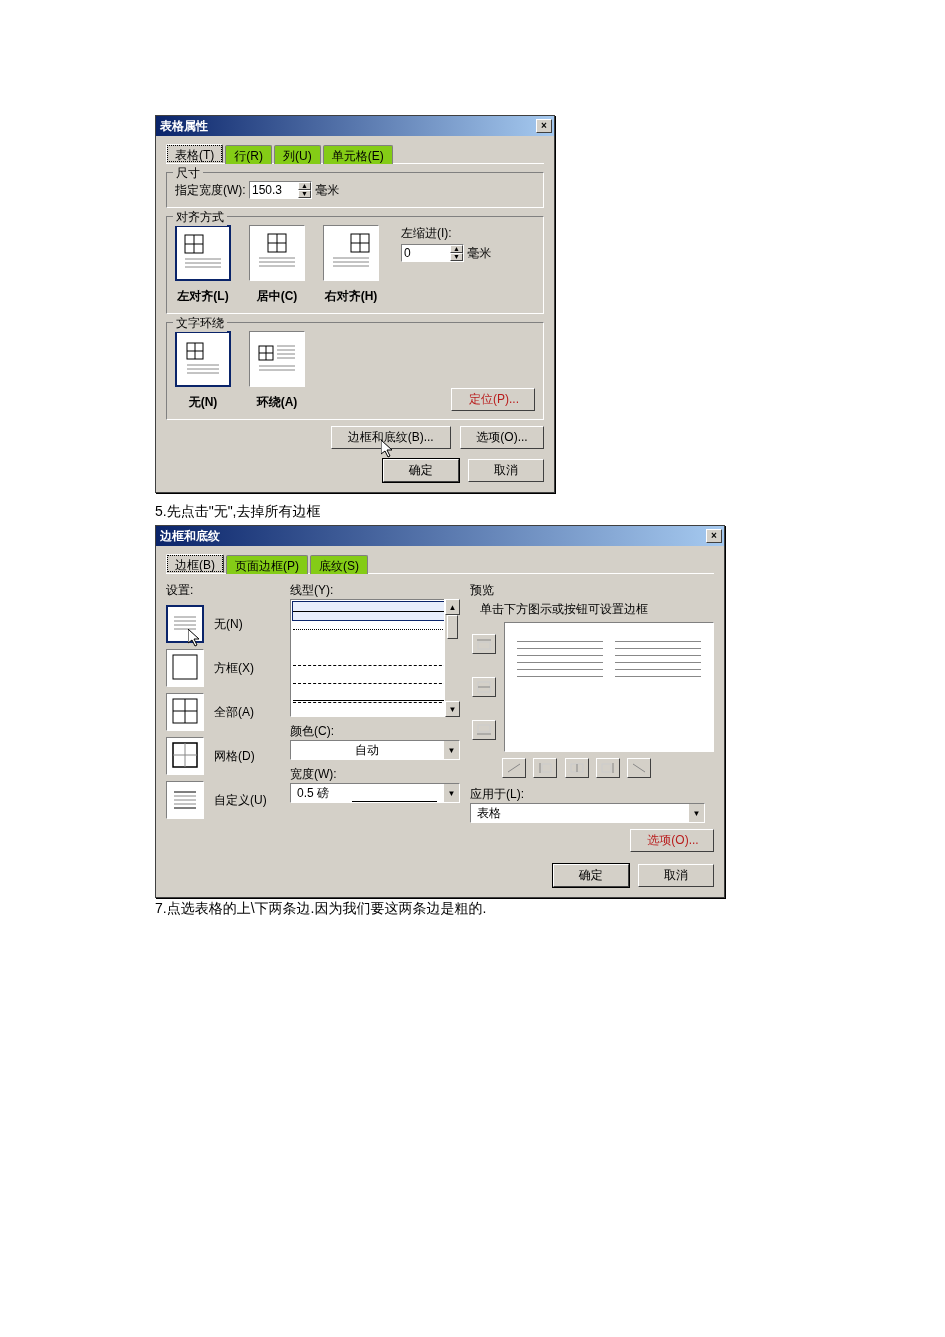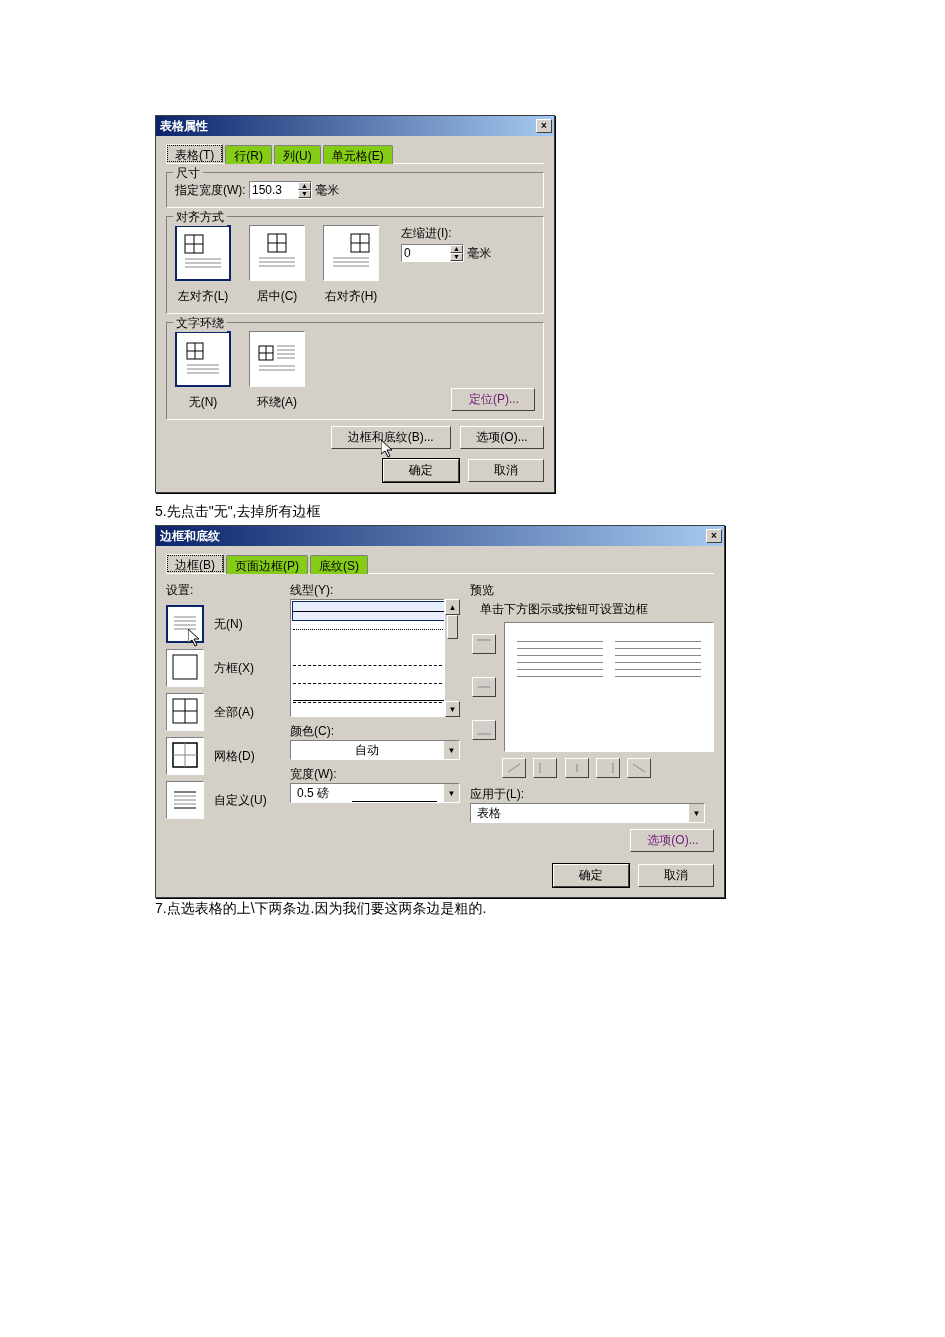--- a/index.html
+++ b/index.html
@@ -89,21 +89,21 @@
 .btn {
   display: inline-block;
   min-width: 76px;
   padding: 2px 6px;
   text-align: center;
   background: #d4d0c8;
   border: 1px solid #fff;
   border-right-color: #404040;
   border-bottom-color: #404040;
 }
-.btn.disabled { color:#701a75;padding-left:8px; }
+.btn.disabled { color:#b91c1c;padding-left:8px; }
 .btn.primary { box-shadow: 0 0 0 1px #000; }
 
 
 .txt {
   background: #fff;
   border: 1px solid #808080;
   border-right-color:#fff; border-bottom-color:#fff;
   display:inline-flex; align-items:center;
   height:18px;
 }
@@ -121,21 +121,21 @@
 
 .optbtn {
   display:inline-block;
   width:56px; height:56px;
   background:#fff;
   border:1px solid #808080;
   border-right-color:#fff; border-bottom-color:#fff;
   padding:4px;
 }
 .optbtn.selected { border:2px solid #0a246a; }
-.opt-stack { display:inline-block; text-align:center; margin-right:18px; }
+.opt-stack { display:inline-block; text-align:center; margin-right:18px;font-weight:bold; }
 .opt-stack .cap { margin-top:4px; }
 
 
 .ibtn {
   display:inline-block;
   width:38px; height:38px;
   background:#fff;
   border:1px solid #808080;
   border-right-color:#fff; border-bottom-color:#fff;
   margin-right:8px;

